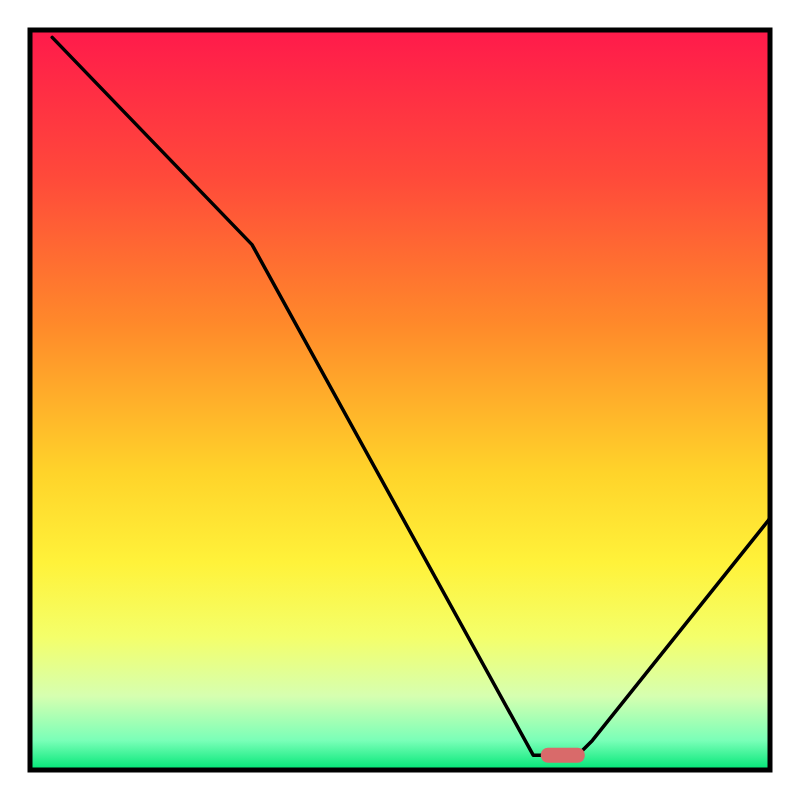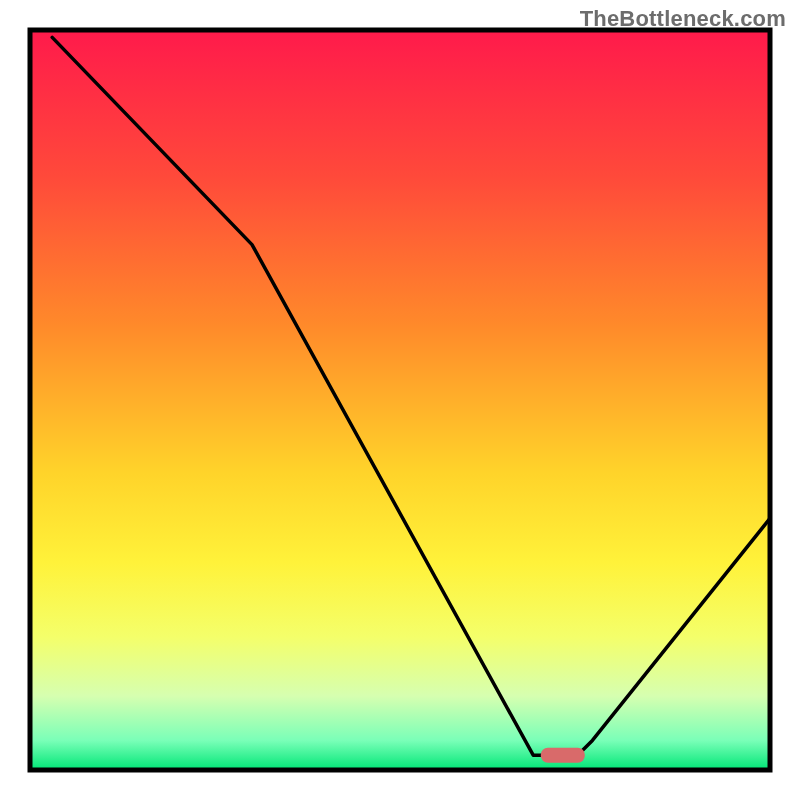--- a/index.html
+++ b/index.html
@@ -26,21 +26,20 @@
     z-index: 10;
   }
   svg {
     display: block;
   }
 </style>
 </head>
 <body>
 
 <div class="container">
-  <div class="watermark">TheBottleneck.com</div>
   <svg width="800" height="800" viewBox="0 0 800 800">
     <defs>
       <linearGradient id="bg-grad" x1="0" y1="0" x2="0" y2="1">
           <stop offset="0.00%" stop-color="#ff1a4b"></stop>
           <stop offset="20.00%" stop-color="#ff4a3a"></stop>
           <stop offset="40.00%" stop-color="#ff8a2a"></stop>
           <stop offset="60.00%" stop-color="#ffd42a"></stop>
           <stop offset="72.00%" stop-color="#fff23a"></stop>
           <stop offset="82.00%" stop-color="#f4ff6a"></stop>
           <stop offset="90.00%" stop-color="#d6ffb0"></stop>

